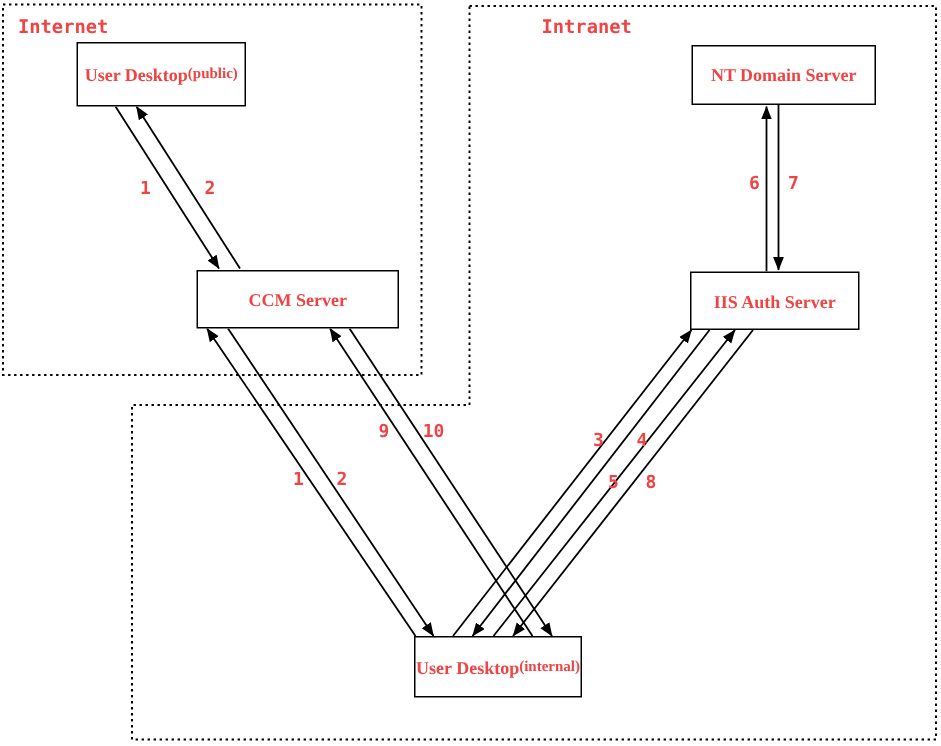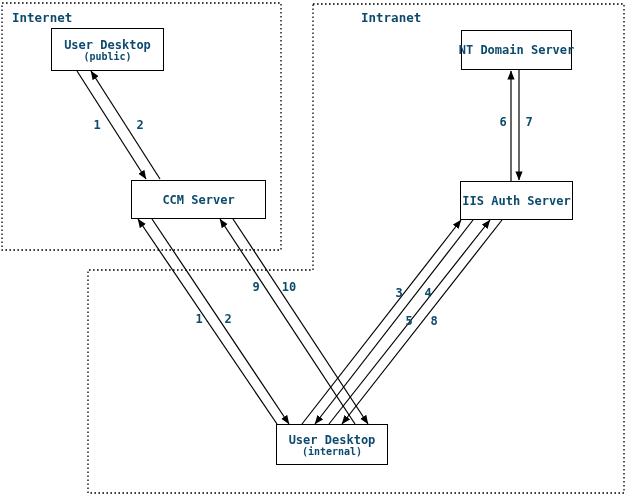--- a/index.html
+++ b/index.html
@@ -5,21 +5,21 @@
   html, body {
     margin: 0;
     padding: 0;
     background: #ffffff;
   }
   .stage {
     position: relative;
     width: 627px;
     height: 497px;
     background: #ffffff;
-    color: #0c4a6e;
+    color: #ef4444;
     font-family: "DejaVu Sans Mono", "Liberation Mono", monospace;
     overflow: hidden;
   }
   svg.layer {
     position: absolute;
     left: 0;
     top: 0;
     width: 627px;
     height: 497px;
   }
@@ -32,24 +32,25 @@
   .arrow {
     stroke: #000000;
     stroke-width: 1.2;
   }
   .node {
     position: absolute;
     box-sizing: border-box;
     background: #ffffff;
     border: 1.5px solid #000000;
     display: flex;
-    flex-direction: column;
+    flex-direction: row;
     align-items: center;
     justify-content: center;
     text-align: center;
+    font-family: Liberation Serif, serif;
   }
   .node-title {
     font-size: 12px;
     font-weight: bold;
     line-height: 14px;
     white-space: nowrap;
   }
   .node-sub {
     font-size: 10px;
     font-weight: bold;
@@ -111,21 +112,21 @@
 
   <div class="node" style="left:51px; top:28px; width:113px; height:43px;">
     <div class="node-title">User Desktop</div>
     <div class="node-sub">(public)</div>
   </div>
 
   <div class="node" style="left:131px; top:180px; width:135px; height:39px;">
     <div class="node-title">CCM Server</div>
   </div>
 
-  <div class="node" style="left:461px; top:30px; width:111px; height:40px;text-align:center;">
+  <div class="node" style="left:461px; top:30px; width:123px; height:40px;text-align:center;">
     <div class="node-title">NT Domain Server</div>
   </div>
 
   <div class="node" style="left:460px; top:181px; width:113px; height:39px;">
     <div class="node-title">IIS Auth Server</div>
   </div>
 
   <div class="node" style="left:276px; top:424px; width:112px; height:41px;">
     <div class="node-title">User Desktop</div>
     <div class="node-sub">(internal)</div>

